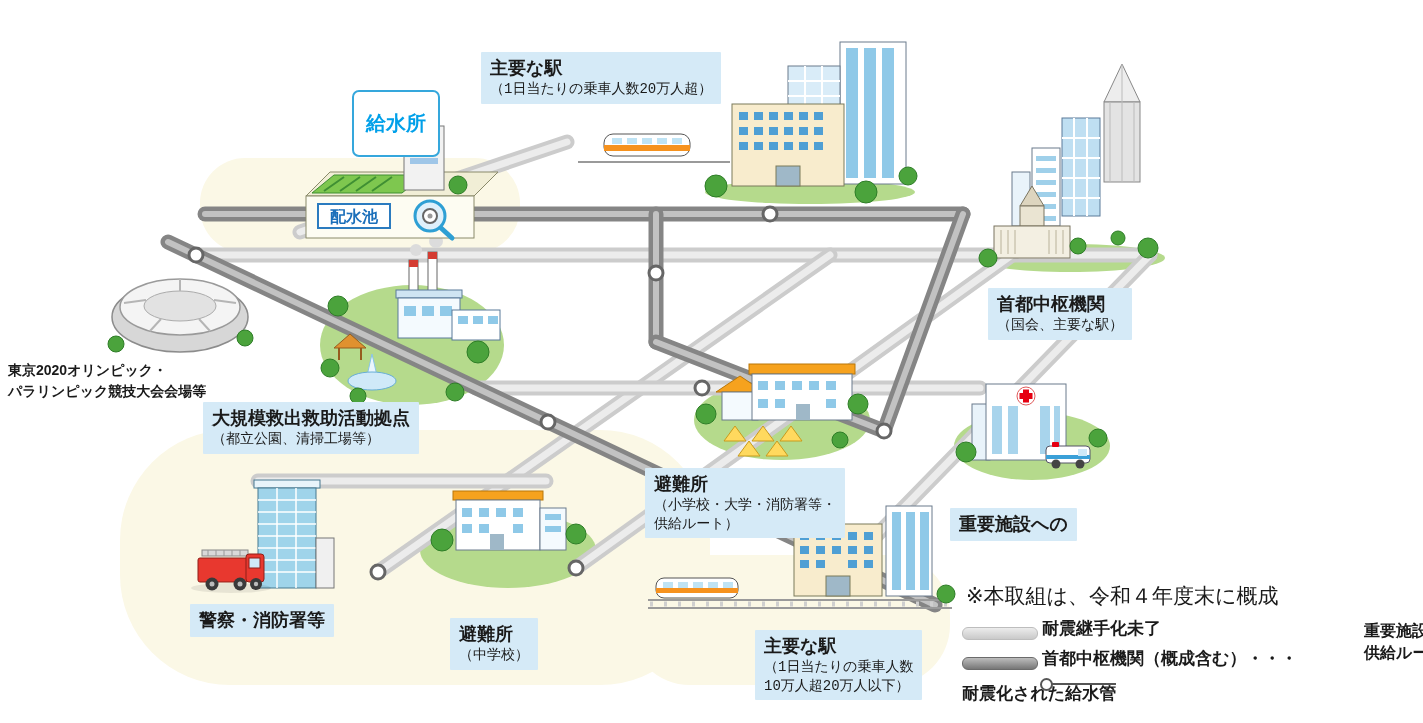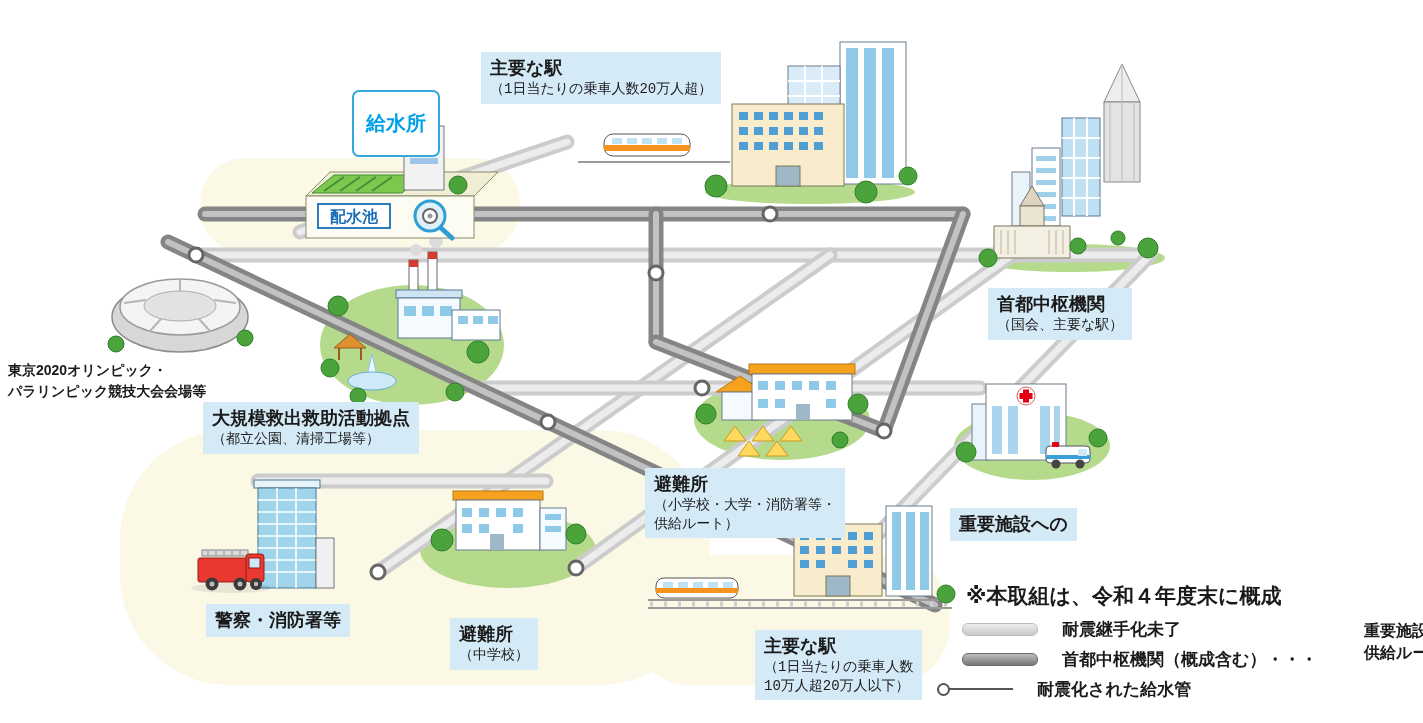--- a/index.html
+++ b/index.html
@@ -20,23 +20,23 @@
   .pd-base{stroke:var(--pipe-dark);stroke-width:15;stroke-linecap:round;fill:none}
   .pd-hi{stroke:var(--pipe-dark-hi);stroke-width:6;stroke-linecap:round;fill:none}
   .joint{fill:#fff;stroke:#666;stroke-width:3}
 
   .lbl{position:absolute;background:var(--label-bg);padding:5px 9px;border-radius:1px;line-height:1.3;white-space:nowrap;}
   .lbl .t{font-weight:bold;font-size:18px;}
   .lbl .s{font-size:14px;font-family:Liberation Mono, monospace;}
   .plain-lbl{position:absolute;font-weight:bold;font-size:14px;line-height:1.5;white-space:nowrap;}
   .bubble{position:absolute;background:#fff;border:2.5px solid #35a7dc;border-radius:7px;
           color:var(--accent-blue);font-weight:bold;font-size:20px;padding:18px 12px;white-space:nowrap;}
-  .note{position:absolute;font-weight:bold;font-size:21px;white-space:nowrap;}
-
-  .lg-row{position:absolute;display:flex;align-items:center;gap:24px;height:22px;}
+  .note{position:absolute;font-weight:normal;font-size:21px;white-space:nowrap;}
+
+  .lg-row{position:absolute;display:flex;align-items:flex-end;gap:4px;height:22px;}
   .lg-label{font-weight:bold;font-size:17px;white-space:nowrap;}
   .swatch{width:74px;height:11px;border-radius:6px;}
   .swatch.light{background:linear-gradient(#ececec,#c9c9c9);border:1px solid #bdbdbd;}
   .swatch.dark{background:linear-gradient(#bdbdbd,#767676);border:1px solid #6b6b6b;}
   .swatch-joint{position:relative;width:74px;height:12px;}
   .jline{position:absolute;left:0;top:5px;width:74px;border-top:2.5px solid #555;}
   .jcircle{position:absolute;left:-2px;top:0;width:9px;height:9px;background:#fff;border:2.5px solid #555;border-radius:50%;}
   .route{position:absolute;font-weight:bold;font-size:16px;line-height:1.35;white-space:nowrap;margin-left:48px;}
 </style>
 </head>
@@ -329,21 +329,21 @@
     <div class="lbl" style="left:645px;top:468px">
       <div class="t">避難所</div>
       <div class="s">（小学校・大学・消防署等・</div>
       <div class="s">供給ルート）</div>
     </div>
 
     <div class="lbl" style="left:950px;top:508px">
       <div class="t">重要施設への</div>
     </div>
 
-    <div class="lbl" style="left:206px;top:604px">
+    <div class="lbl" style="left:190px;top:604px">
       <div class="t">警察・消防署等</div>
     </div>
 
     <div class="lbl" style="left:450px;top:618px">
       <div class="t">避難所</div>
       <div class="s">（中学校）</div>
     </div>
 
     <div class="lbl" style="left:755px;top:630px">
       <div class="t">主要な駅</div>
@@ -361,21 +361,21 @@
     <div class="lg-row" style="top: 648px; left: 962px;">
       <div class="swatch dark"></div>
       <div class="lg-label">首都中枢機関（概成含む）・・・</div>
     </div>
 
     <div class="route" style="left:1316px;top:620px">
       <div>重要施設への</div>
       <div>供給ルート</div>
     </div>
 
-    <div class="lg-row" style="top: 678px; left: 939px;">
+    <div class="lg-row" style="top: 678px; left: 962px; flex-direction: column;">
       <div class="swatch-joint">
         <span class="jline"></span>
         <span class="jcircle"></span>
       </div>
       <div class="lg-label">耐震化された給水管</div>
     </div>
   </div>
 </div>
 
 </body></html>

